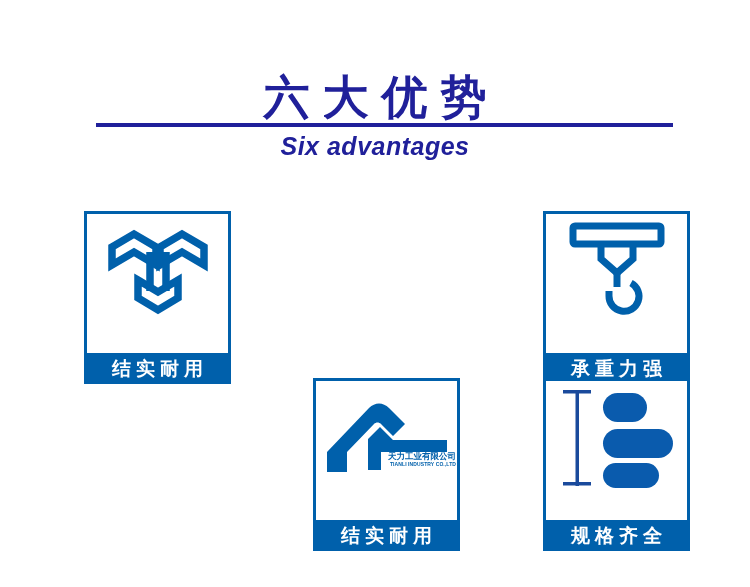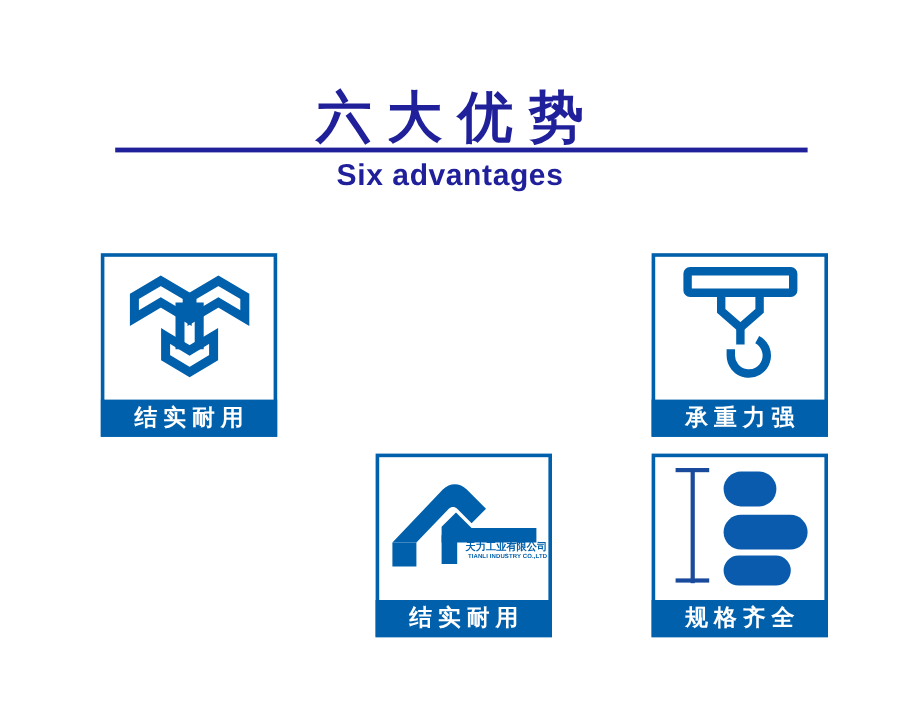--- a/index.html
+++ b/index.html
@@ -51,34 +51,35 @@
     left: 0;
     top: 129px;
     width: 750px;
     text-align: center;
     font-size: 25px;
     font-weight: bold;
     letter-spacing: 0.5px;
     color: #20209a;
     line-height: 34px;
     font-family: "Liberation Sans", sans-serif;
+    font-style: italic;
   }
 
   
   #grid {
     position: absolute;
     left: 84px;
     top: 211px;
     width: 606px;
     height: 312px;
   }
   .card {
     position: absolute;
     width: 147px;
-    height: 153px;
+    height: 173px;
     box-sizing: border-box;
     border: 3px solid #0060ab;
     background: #ffffff;
   }
   .card.c0 { left: 0;     top: 0; }
   .card.c1 { left: 229px; top: 0; }
   .card.c2 { left: 459px; top: 0; }
   .card.c3 { left: 0;     top: 167px; }
   .card.c4 { left: 229px; top: 167px; }
   .card.c5 { left: 459px; top: 167px; }

